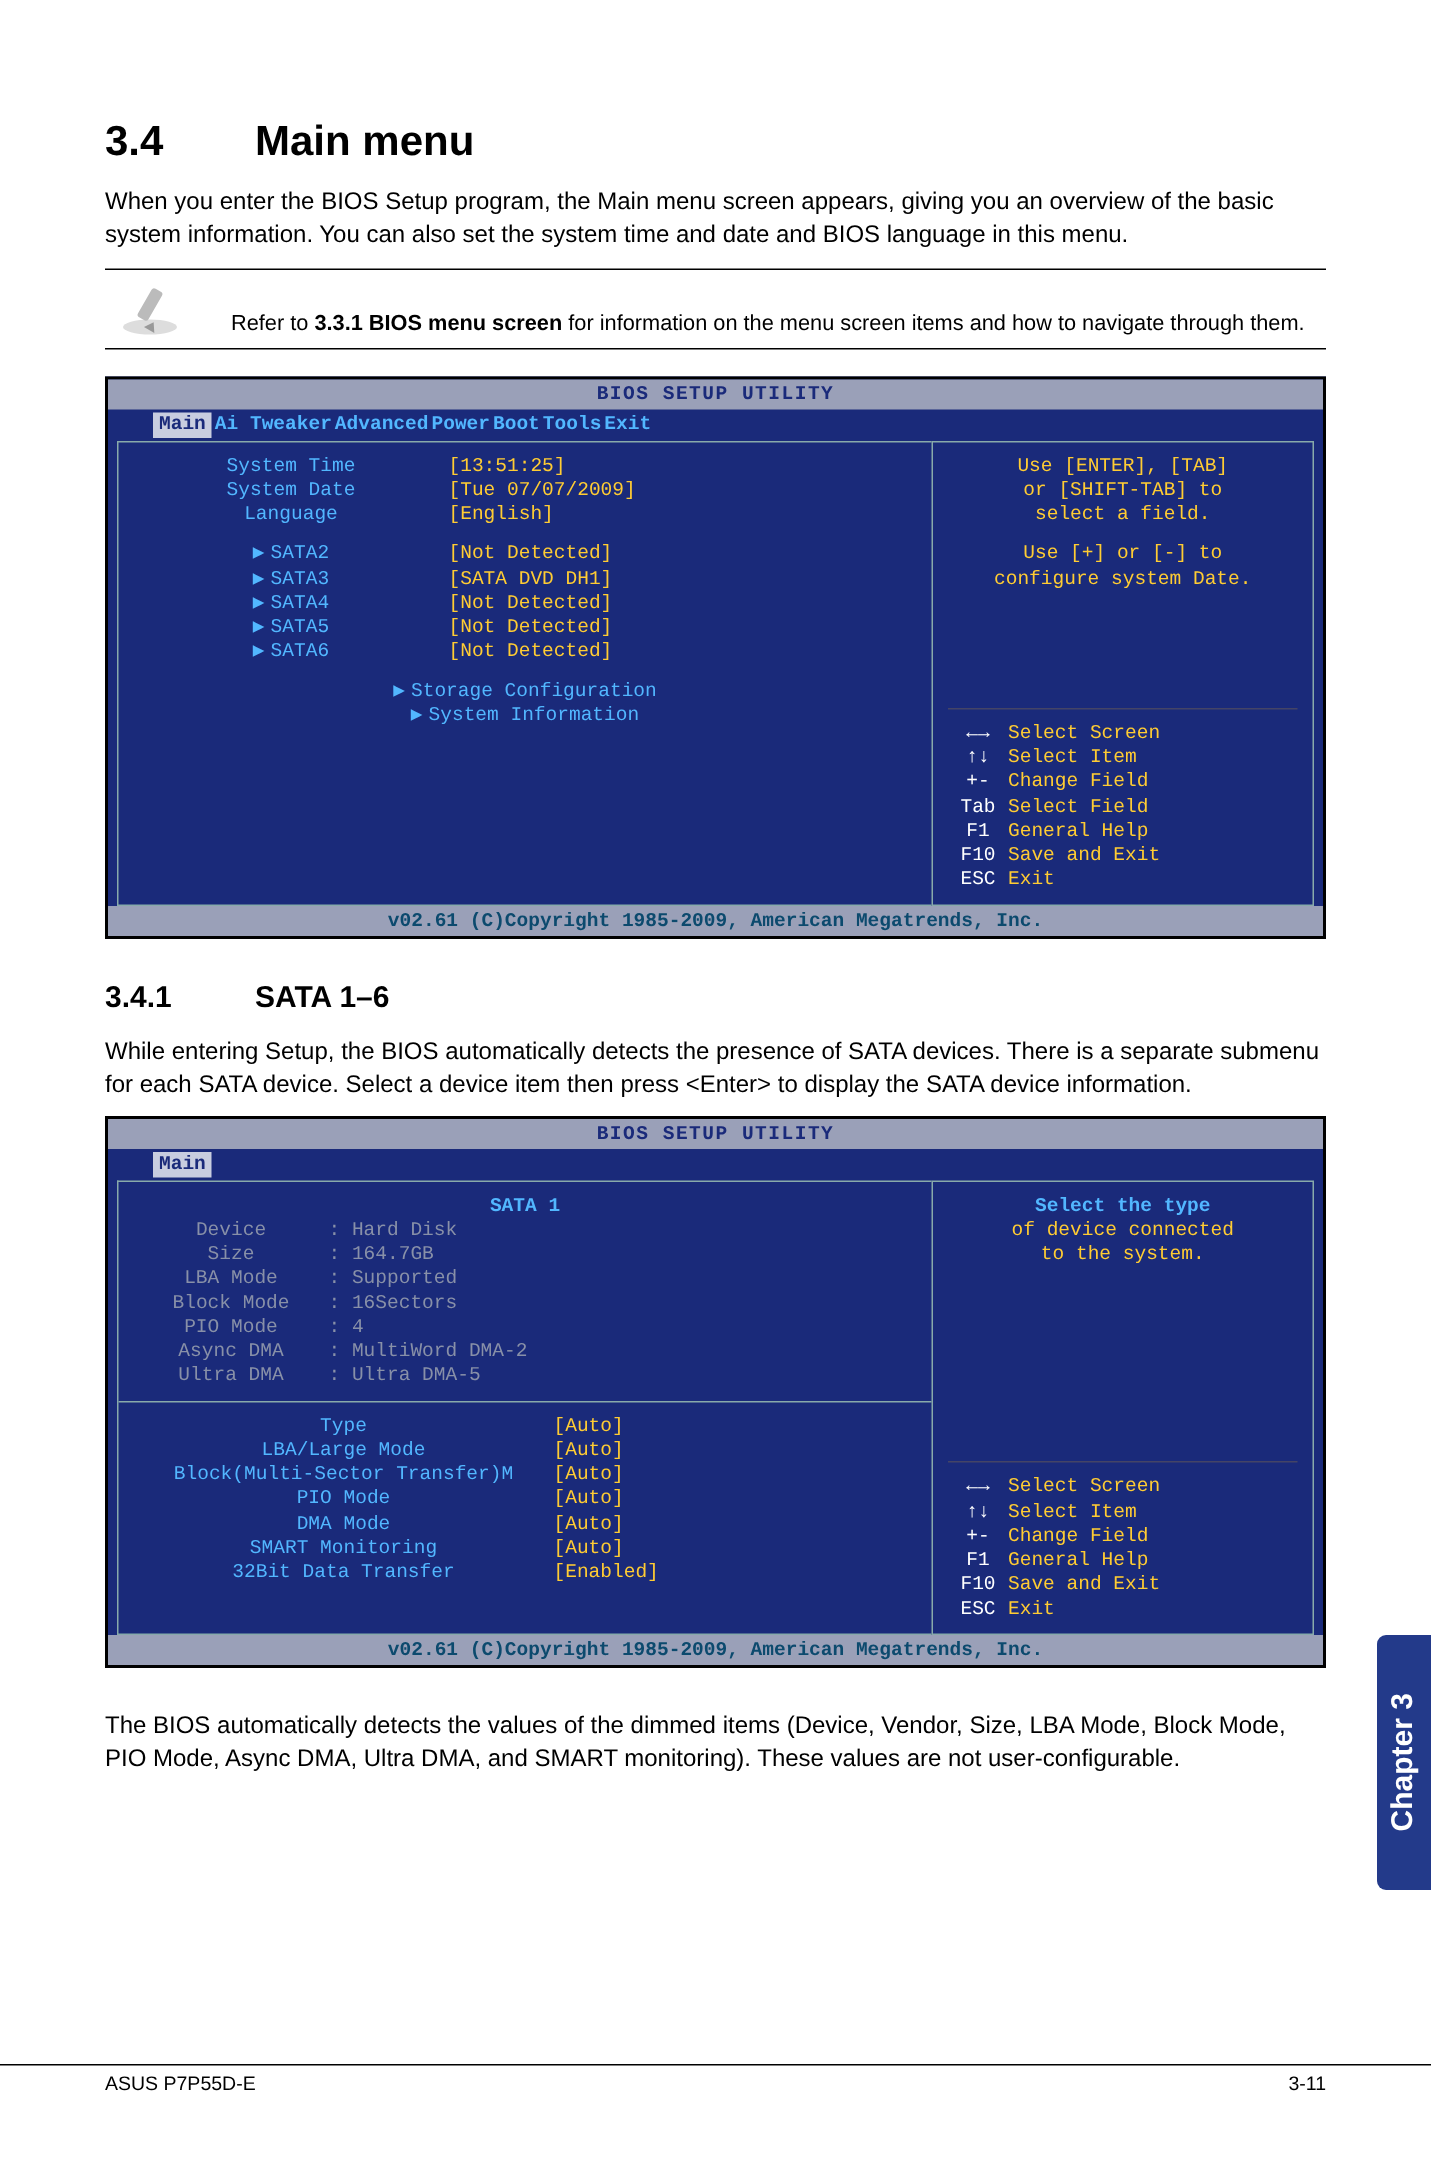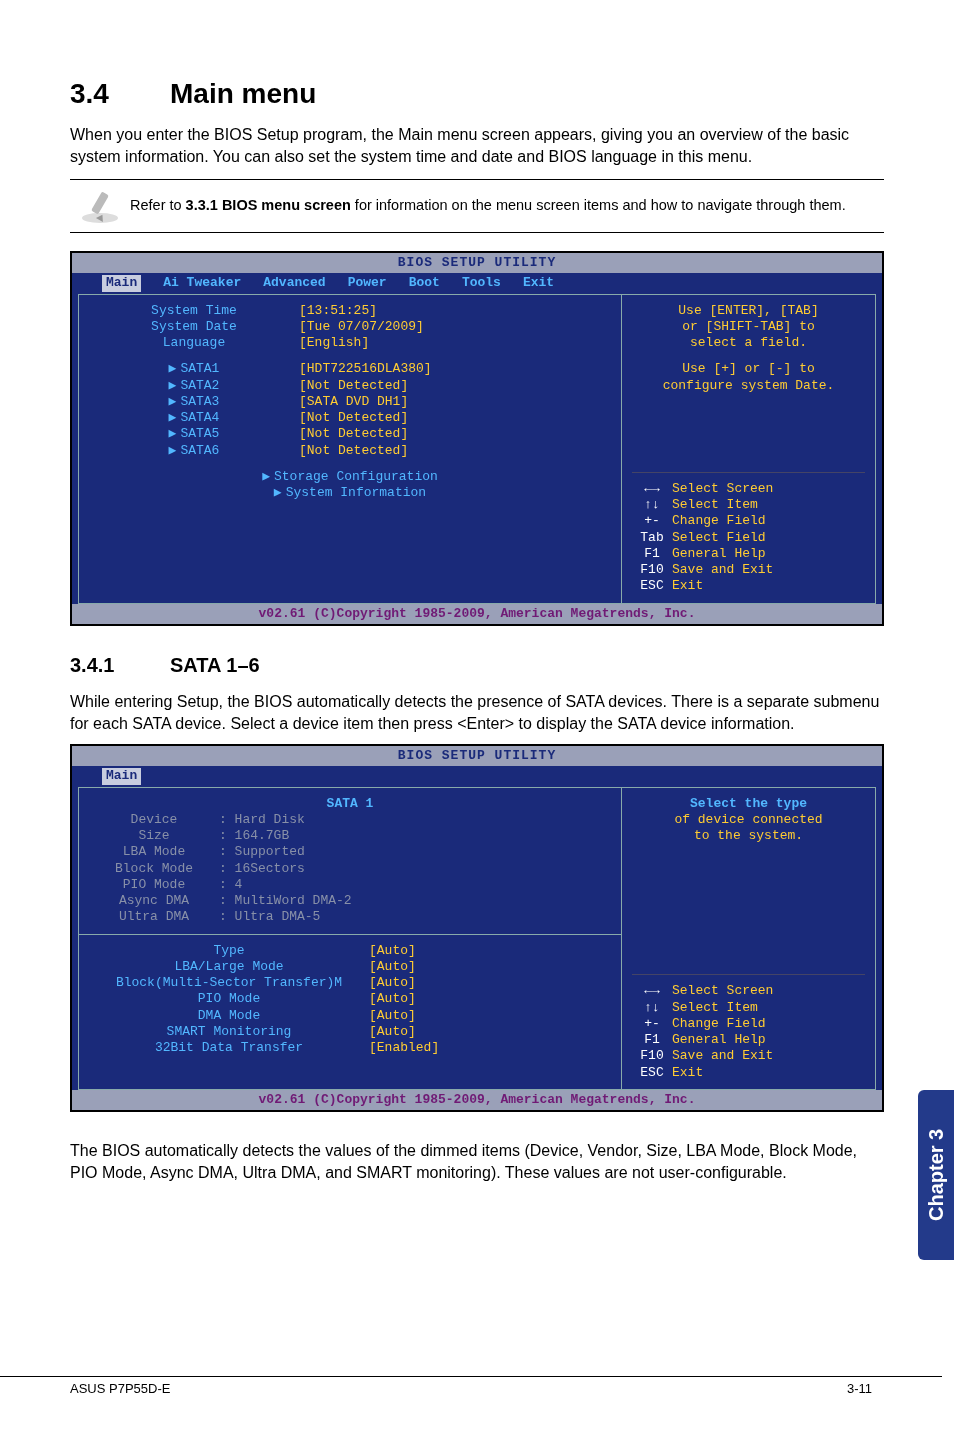--- a/index.html
+++ b/index.html
@@ -1,48 +1,48 @@
 <!DOCTYPE html>
 <html><head>
 <meta charset="utf-8">
 <style>
   * { margin: 0; padding: 0; box-sizing: border-box; }
   html, body { width: 954px; height: 1438px; font-family: Arial, Helvetica, sans-serif; background: #fff; color: #000; position: relative; }
   .page { padding: 78px 70px 0 70px; }
   h1 { font-size: 28px; font-weight: bold; margin-bottom: 14px; }
   h1 .num { display: inline-block; width: 100px; }
   .body-text { font-size: 16px; line-height: 1.35; margin-bottom: 10px; }
-  .note-row { display: flex; align-items: center; border-top: 1px solid #000; border-bottom: 1px solid #000; padding: 6px 0; margin: 12px 0 18px 0; }
+  .note-row { display: flex; align-items: flex-end; border-top: 1px solid #000; border-bottom: 1px solid #000; padding: 6px 0; margin: 12px 0 18px 0; gap: 24px; }
   .note-icon { width: 60px; flex: 0 0 60px; display: flex; justify-content: center; padding-top: 2px; }
   .note-text { font-size: 14.5px; line-height: 1.35; }
   .note-text b { font-weight: bold; }
   .bios-frame { border: 2px solid #000; background: #1a2a7a; color: #fff; font-family: "Courier New", monospace; font-size: 13px; line-height: 1.25; margin-bottom: 28px; }
   .bios-title { background: #9aa0b8; color: #1a2a7a; text-align: center; font-weight: bold; padding: 2px 0; letter-spacing: 1px; }
-  .bios-tabs { display: flex; padding: 2px 0 2px 30px; gap: 22px; font-weight: bold; }
+  .bios-tabs { display: flex; padding: 2px 0 2px 30px; gap: 2px; font-weight: bold; }
   .bios-tabs span { color: #52b7ff; }
   .bios-tabs .sel { background: #c8cddf; color: #1a2a7a; padding: 0 4px; }
   .bios-body { display: flex; text-align: center; }
   .bios-left { flex: 1 1 auto; border: 1px solid #8aa; border-right: none; margin: 0 0 0 6px; padding: 8px 10px; }
   .bios-right { width: 255px; border: 1px solid #8aa; margin: 0 6px 0 0; padding: 8px 10px; color: #ffcc33; }
   .fld { display: flex; }
   .fld .lab { color: #52b7ff; width: 210px; }
   .fld .val { color: #ffcc33; }
   .sub { color: #52b7ff; }
   .tri { color: #52b7ff; margin-right: 4px; }
   .dim { color: #8890a8; }
   .bios-right .help-sep { border-top: 1px solid #446; margin: 78px 0 8px 0; }
   .bios-right .help-sep.short { margin-top: 12px; }
   .kline { display: flex; }
   .kline .k { width: 40px; color: #fff; }
   .kline .d { color: #ffcc33; }
-  .bios-footer { background: #9aa0b8; color: #701a75; text-align: center; font-weight: bold; padding: 2px 0; }
+  .bios-footer { background: #9aa0b8; color: #0c4a6e; text-align: center; font-weight: bold; padding: 2px 0; }
   h2 { font-size: 20px; font-weight: bold; margin: 8px 0 14px 0; }
   h2 .num { display: inline-block; width: 100px; }
   .side-tab { position: absolute; right: 0; top: 1090px; width: 36px; height: 170px; background: #233a8a; color: #fff; display: flex; align-items: center; justify-content: center; writing-mode: vertical-rl; transform: rotate(180deg); font-size: 20px; font-weight: bold; border-top-right-radius: 6px; border-bottom-right-radius: 6px; }
-  .footer-bar { position: absolute; left: 0; right: 12px; bottom: 42px; border-top: 1px solid #000; }
+  .footer-bar { position: absolute; left: 0; right: 0; bottom: 42px; border-top: 1px solid #000; }
   .footer-bar .inner { display: flex; justify-content: space-between; padding: 4px 70px 0 70px; font-size: 13px; }
 </style>
 </head>
 <body>
 
 <div class="page">
   <h1><span class="num">3.4</span><span>Main menu</span></h1>
   <p class="body-text">When you enter the BIOS Setup program, the Main menu screen appears, giving you an overview of the basic system information. You can also set the system time and date and BIOS language in this menu.</p>
 
   <div class="note-row">
@@ -81,24 +81,20 @@
               <span class="val">[Tue 07/07/2009]</span>
             </div>
             <div class="fld">
               <span class="lab">Language</span>
               <span class="val">[English]</span>
             </div>
           </div>
         <div style="height:10px"></div>
         <div id="bios1-sata">
             <div class="fld">
-              <span class="lab"><span class="tri">▶</span>SATA1</span>
-              <span class="val">[HDT722516DLA380]</span>
-            </div>
-            <div class="fld">
               <span class="lab"><span class="tri">▶</span>SATA2</span>
               <span class="val">[Not Detected]</span>
             </div>
             <div class="fld">
               <span class="lab"><span class="tri">▶</span>SATA3</span>
               <span class="val">[SATA DVD DH1]</span>
             </div>
             <div class="fld">
               <span class="lab"><span class="tri">▶</span>SATA4</span>
               <span class="val">[Not Detected]</span>

